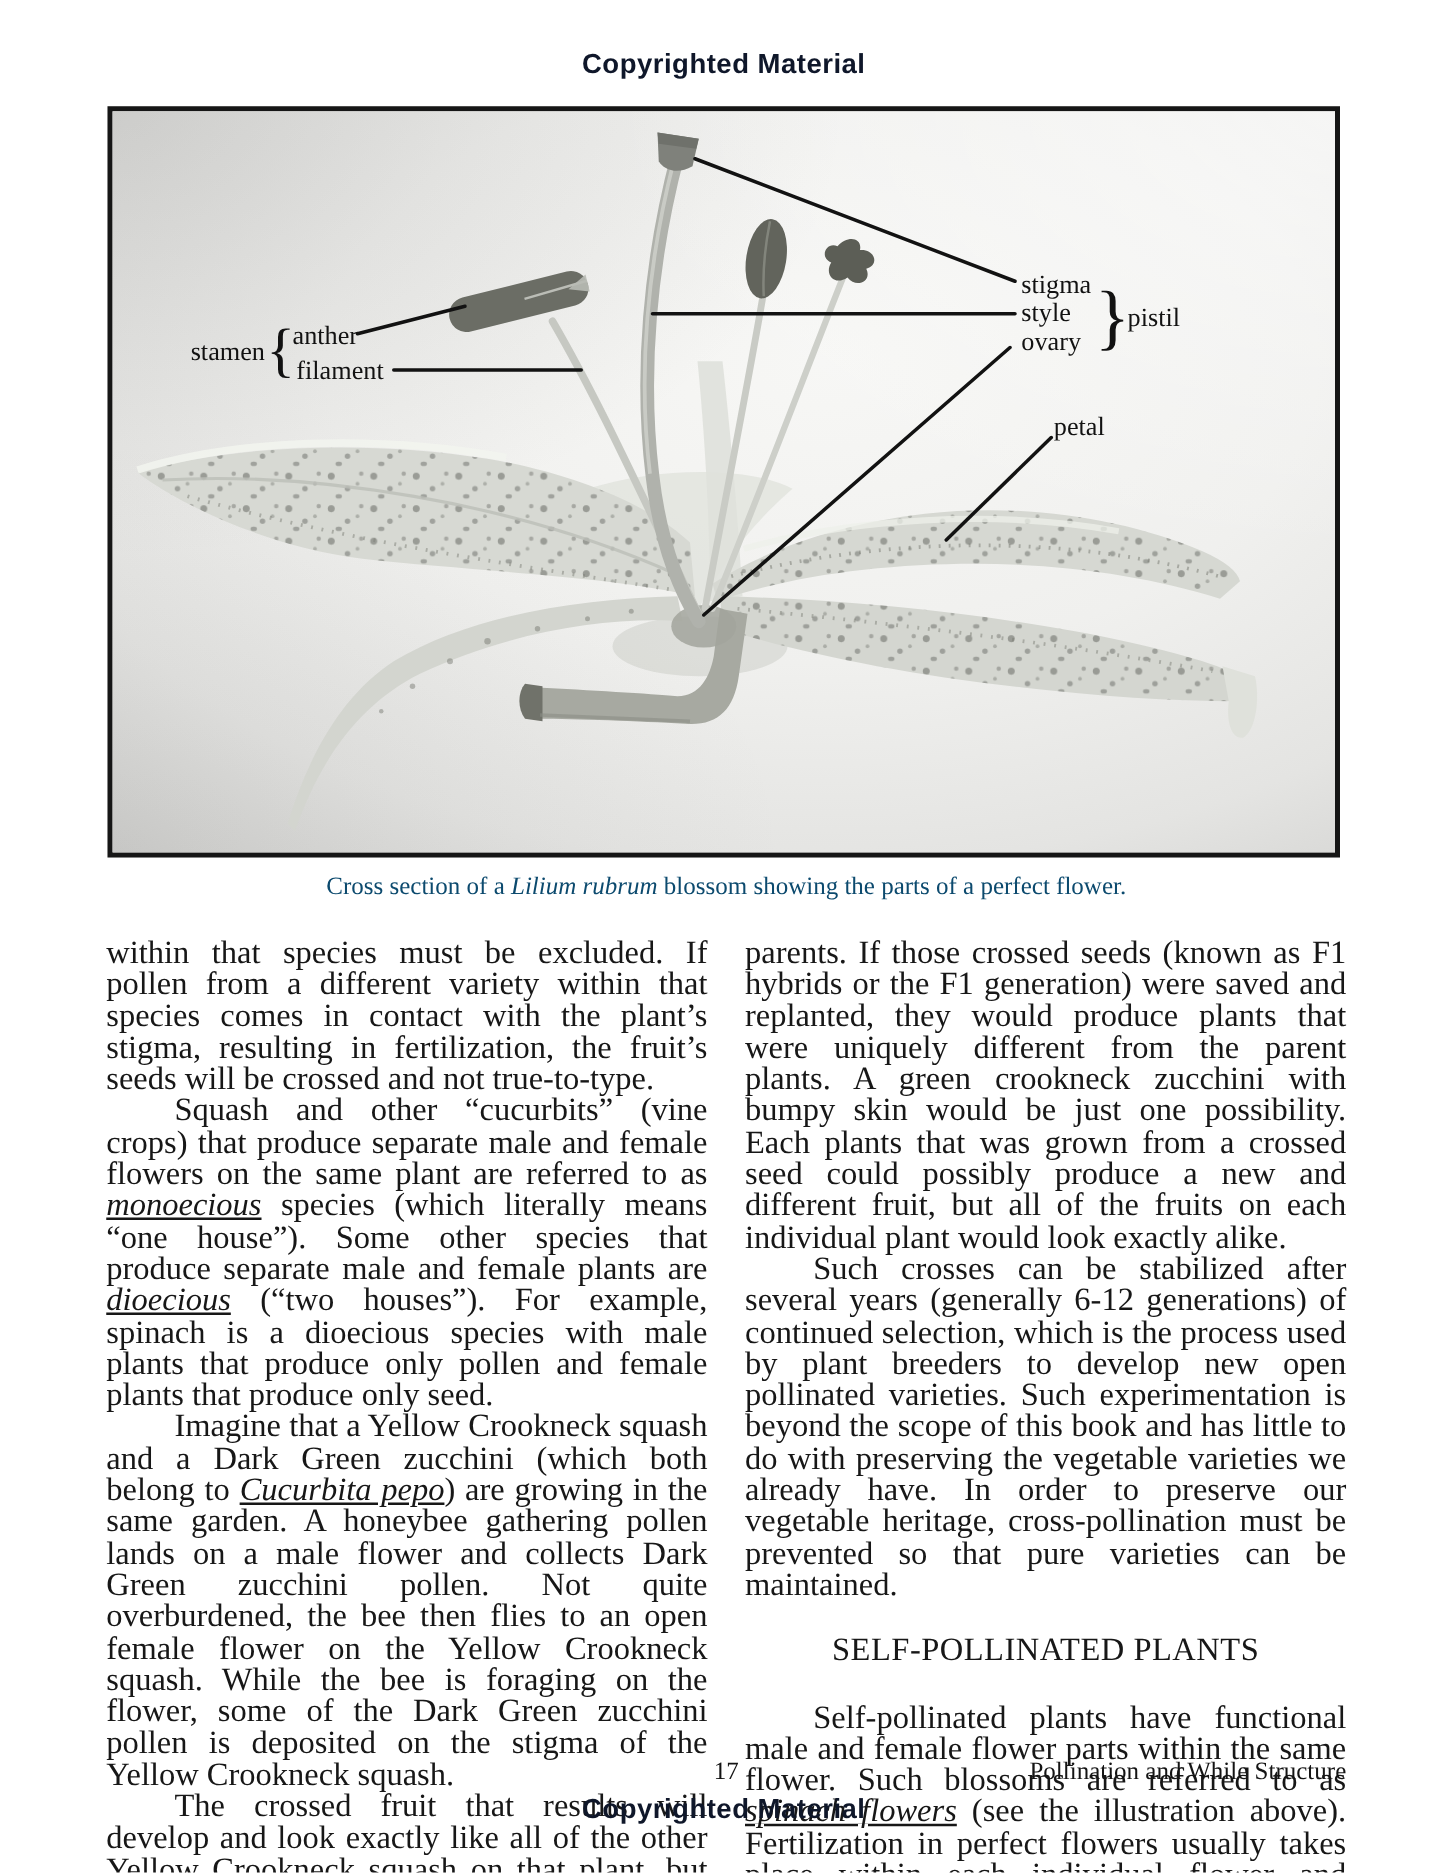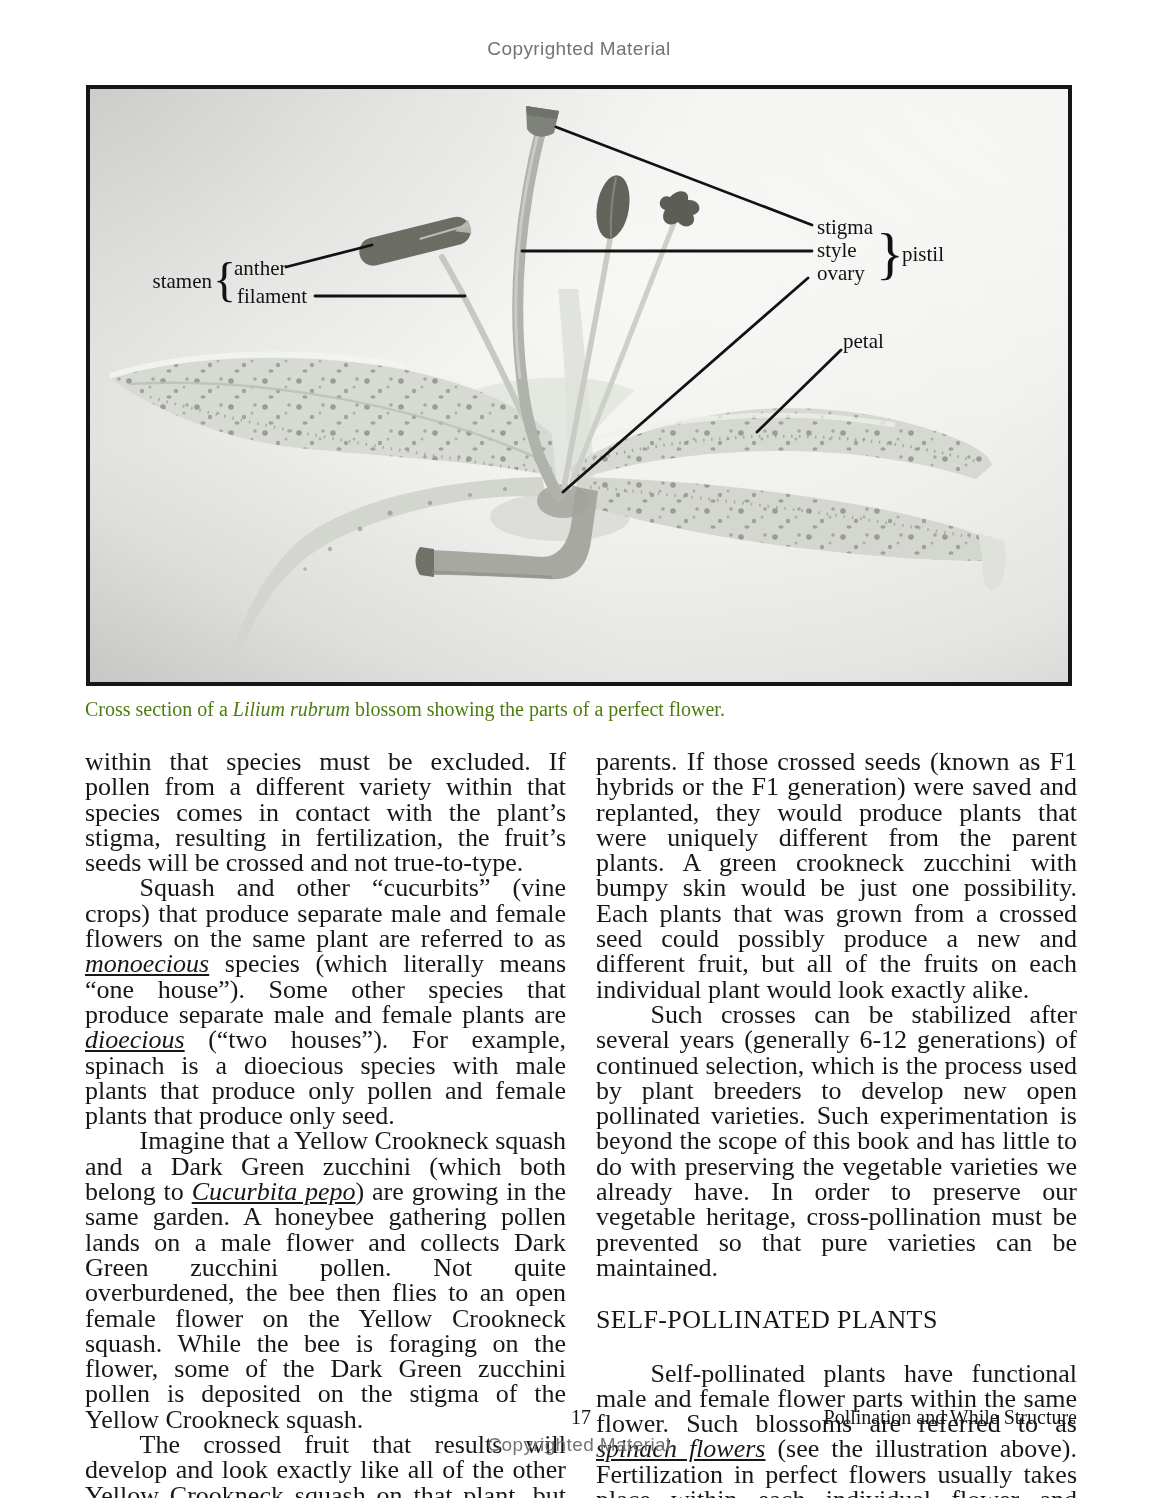--- a/index.html
+++ b/index.html
@@ -8,57 +8,58 @@
     background:#ffffff;
     position:relative;
     overflow:hidden;
     font-family:"Liberation Serif", serif;
     color:#161616;
   }
   .watermark{
     position:absolute;left:0;width:1158px;
     text-align:center;
     font-family:"Liberation Sans", sans-serif;
-    font-weight:normal;
-    font-size:19px;
+    font-weight:bold;
+    font-size:22px;
     letter-spacing:.4px;
-    color:#737373;
+    color:#0f172a;
   }
   .watermark.top{top:38px;}
   .watermark.bottom{top:1434px;}
   .figure-frame{
     position:absolute;left:86px;top:85px;
     width:978px;height:593px;
     border:4px solid #161616;
     background:#ececea;
   }
   .figure-frame svg{display:block;width:978px;height:593px;}
   .fig-caption{
     position:absolute;left:85px;top:698px;width:992px;
-    text-align:left;
+    text-align:center;
     font-size:20px;
-    color:#4d7c0f;
+    color:#0c4a6e;
   }
   .fig-caption i{font-style:italic;}
   .columns{
     position:absolute;left:85px;top:749px;width:992px;
     display:flex;
     gap:30px;
   }
   .col{
     width:481px;
     font-size:26px;
     line-height:25.3px;
     text-align:justify;
     color:#171717;
   }
   .col p{margin:0;}
   .col p.indent{text-indent:2.1em;}
   .col p i{font-style:italic;text-decoration:underline;}
   .section-heading{
+    text-align:center;
     text-indent:0 !important;
     margin:27px 0 28px 0 !important;
     letter-spacing:.4px;
   }
   .footer{
     position:absolute;left:85px;top:1406px;width:992px;
     font-size:20px;color:#141414;
     height:26px;
   }
   .footer .page-num{

